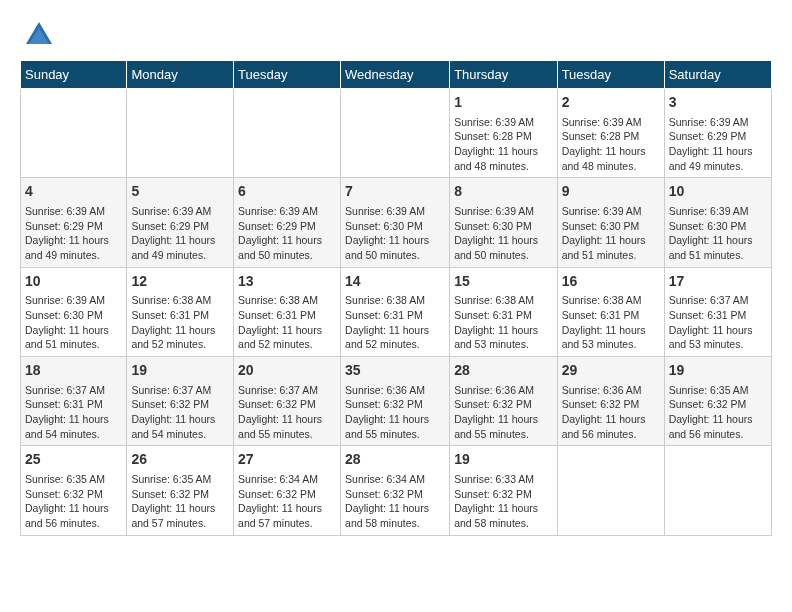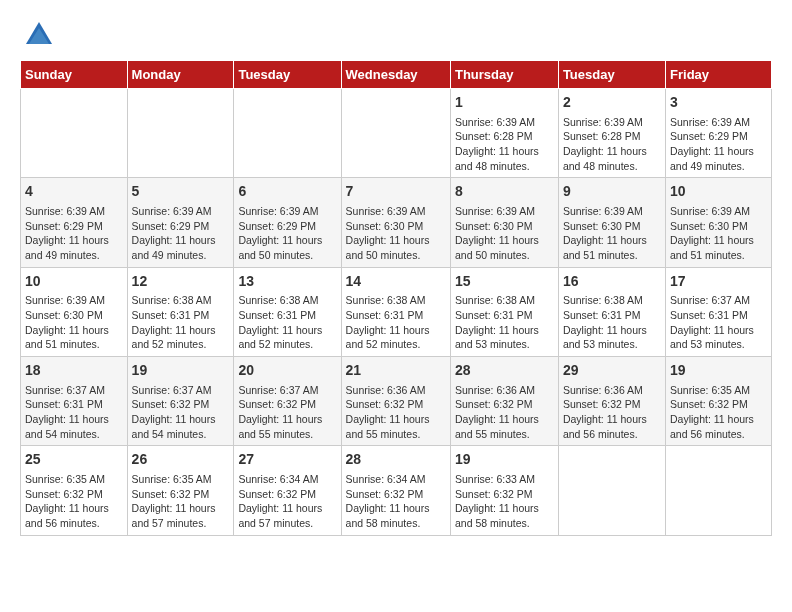--- a/index.html
+++ b/index.html
@@ -52,26 +52,26 @@
       font-size: 16px;
       font-weight: normal;
       color: #555;
     }
     table {
       width: 100%;
       border-collapse: collapse;
       font-size: 11px;
     }
     thead tr th {
-      background: #b91c1c;
+      background: #0c4a6e;
       color: #fff;
       padding: 6px 4px;
       text-align: left;
       font-size: 13px;
-      font-weight: bold;
+      font-weight: normal;
       border: 1px solid #fff;
     }
     tbody tr td {
       border: 1px solid #ccc;
       vertical-align: top;
       padding: 4px;
       width: 113px;
       min-height: 80px;
       color: #333;
       font-size: 10.5px;
@@ -116,21 +116,21 @@
 
 <table>
   <thead>
     <tr>
     <th>Sunday</th>
         <th>Monday</th>
         <th>Tuesday</th>
         <th>Wednesday</th>
         <th>Thursday</th>
         <th>Tuesday</th>
-        <th>Friday</th>
+        <th>Saturday</th>
       </tr>
   </thead>
   <tbody id="calendar-body">
   <tr>
         <td class="empty-cell"></td>
         <td class="empty-cell"></td>
         <td class="empty-cell"></td>
         <td class="empty-cell"></td>
         <td>
           <span class="day-number">1</span>
@@ -252,21 +252,21 @@
           <div>Sunset: 6:32 PM</div>
           <div>Daylight: 11 hours and 54 minutes.</div>
         </td>
         <td>
           <span class="day-number">20</span>
           <div>Sunrise: 6:37 AM</div>
           <div>Sunset: 6:32 PM</div>
           <div>Daylight: 11 hours and 55 minutes.</div>
         </td>
         <td>
-          <span class="day-number">21</span>
+          <span class="day-number">35</span>
           <div>Sunrise: 6:36 AM</div>
           <div>Sunset: 6:32 PM</div>
           <div>Daylight: 11 hours and 55 minutes.</div>
         </td>
         <td>
           <span class="day-number">28</span>
           <div>Sunrise: 6:36 AM</div>
           <div>Sunset: 6:32 PM</div>
           <div>Daylight: 11 hours and 55 minutes.</div>
         </td>

